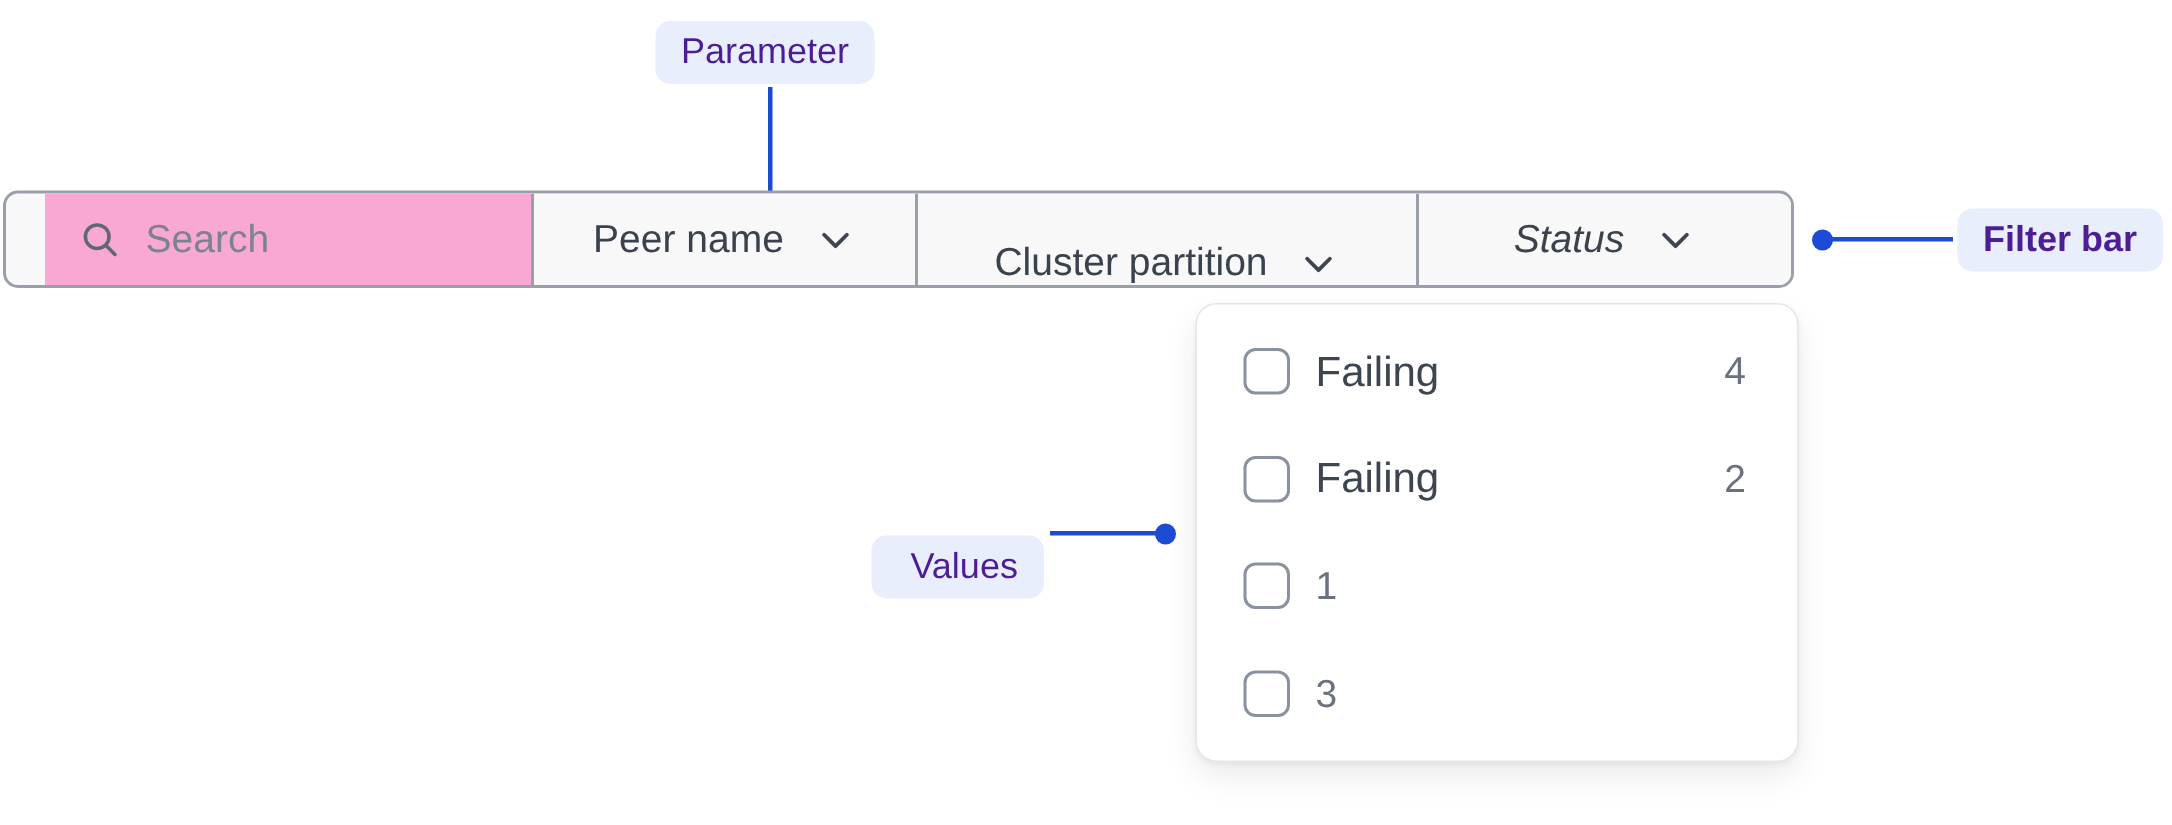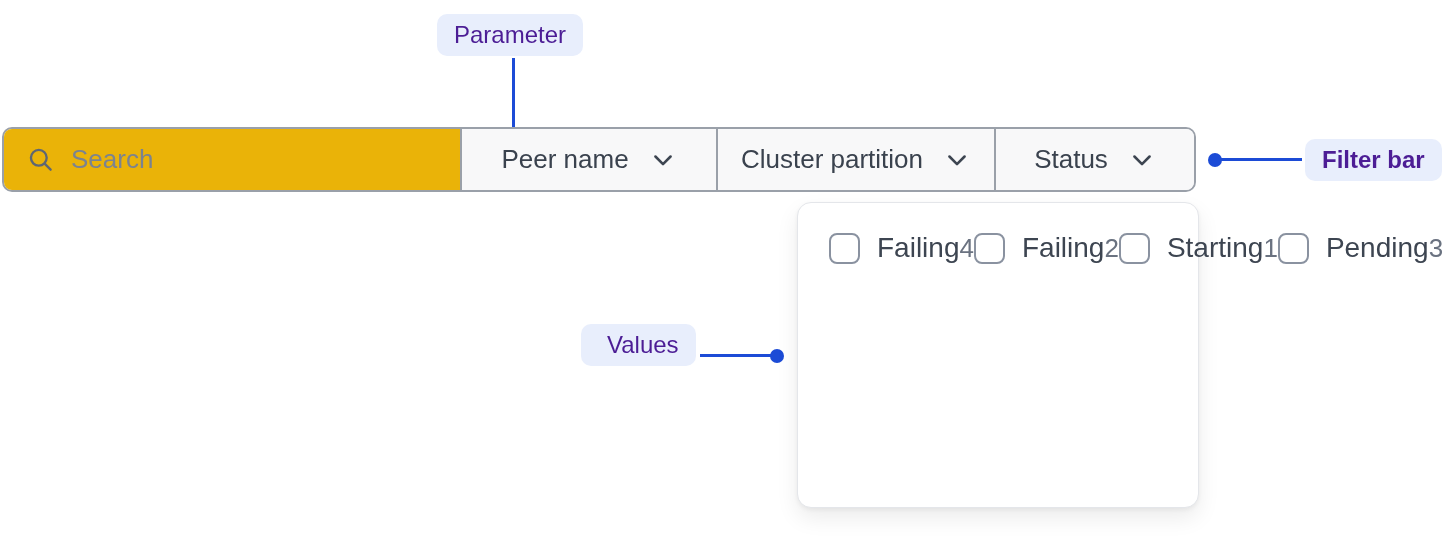--- a/index.html
+++ b/index.html
@@ -38,27 +38,28 @@
     left: 2px; top: 127px;
     width: 1194px; height: 65px;
     box-sizing: border-box;
     border: 2px solid #9aa0a9;
     border-radius: 10px;
     background: #f8f8f9;
     display: flex;
     overflow: hidden;
   }
   .fb-search {
-    width: 456px;
-    box-sizing: border-box;
-    background: #eab308;
+    width: 324px;
+    box-sizing: border-box;
+    background: #f9a8d4;
     display: flex;
     align-items: center;
     padding-left: 23px;
     gap: 17px;
+    margin-left: 26px;
   }
   .fb-search input {
     border: none;
     outline: none;
     background: transparent;
     font-family: "Liberation Sans", sans-serif;
     font-size: 26px;
     color: #3d4551;
     width: 300px;
     padding: 0;
@@ -74,36 +75,36 @@
     gap: 20px;
     cursor: pointer;
   }
   .fb-seg .seg-label {
     font-size: 26px;
     color: #3a424e;
     line-height: 1.2;
     white-space: nowrap;
   }
   .seg-peer { width: 256px; }
-  .seg-cluster { width: 278px; }
-  .seg-status { flex: 1; }
+  .seg-cluster { width: 334px; align-items: flex-end; }
+  .seg-status { flex: 1; font-style: italic; }
 
   
   .dropdown-panel {
     position: absolute;
     left: 797px; top: 202px;
     width: 402px; height: 306px;
     box-sizing: border-box;
     background: #ffffff;
     border: 1px solid #e4e6ea;
     border-radius: 14px;
     box-shadow: 0 2px 4px rgba(0,0,0,0.05), 0 10px 22px rgba(0,0,0,0.08);
     padding: 9px 34px 9px 31px;
     display: flex;
-    flex-direction: row;
+    flex-direction: column;
   }
   .dd-row {
     height: 72px;
     display: flex;
     align-items: center;
     cursor: pointer;
   }
   .dd-checkbox {
     width: 31px; height: 31px;
     box-sizing: border-box;
@@ -132,21 +133,21 @@
 <div class="canvas">
 
   <div class="anno-pill" style="left:437px; top:14px;">Parameter</div>
   <div class="anno-line" style="left:512px; top:58px; width:3px; height:78px;"></div>
   <div class="anno-dot" style="left:507px; top:133px;"></div>
 
   <div class="anno-pill" style="left:1305px; top:139px;font-weight:bold;">Filter bar</div>
   <div class="anno-line" style="left:1218px; top:158px; width:84px; height:3px;"></div>
   <div class="anno-dot" style="left:1208px; top:153px;"></div>
 
-  <div class="anno-pill" style="left:581px; top:324px;padding-left:26px;">Values</div>
+  <div class="anno-pill" style="left:581px; top:357px;padding-left:26px;">Values</div>
   <div class="anno-line" style="left:700px; top:354px; width:72px; height:3px;"></div>
   <div class="anno-dot" style="left:770px; top:349px;"></div>
 
   <div class="filter-bar">
     <div class="fb-search">
       <span class="icon">
         <svg width="27" height="27" viewBox="0 0 24 24" fill="none" stroke="#5f6773" stroke-width="2.1" stroke-linecap="round">
           <circle cx="10.5" cy="10.5" r="7"></circle>
           <line x1="15.9" y1="15.9" x2="21" y2="21"></line>
         </svg>
@@ -191,24 +192,22 @@
     </div>
 
     <div class="dd-row">
       <span class="dd-checkbox"></span>
       <span class="dd-label">Failing</span>
       <span class="dd-count">2</span>
     </div>
 
     <div class="dd-row">
       <span class="dd-checkbox"></span>
-      <span class="dd-label">Starting</span>
       <span class="dd-count">1</span>
     </div>
 
     <div class="dd-row">
       <span class="dd-checkbox"></span>
-      <span class="dd-label">Pending</span>
       <span class="dd-count">3</span>
     </div>
 
   </div>
 </div>
 
 </body></html>

